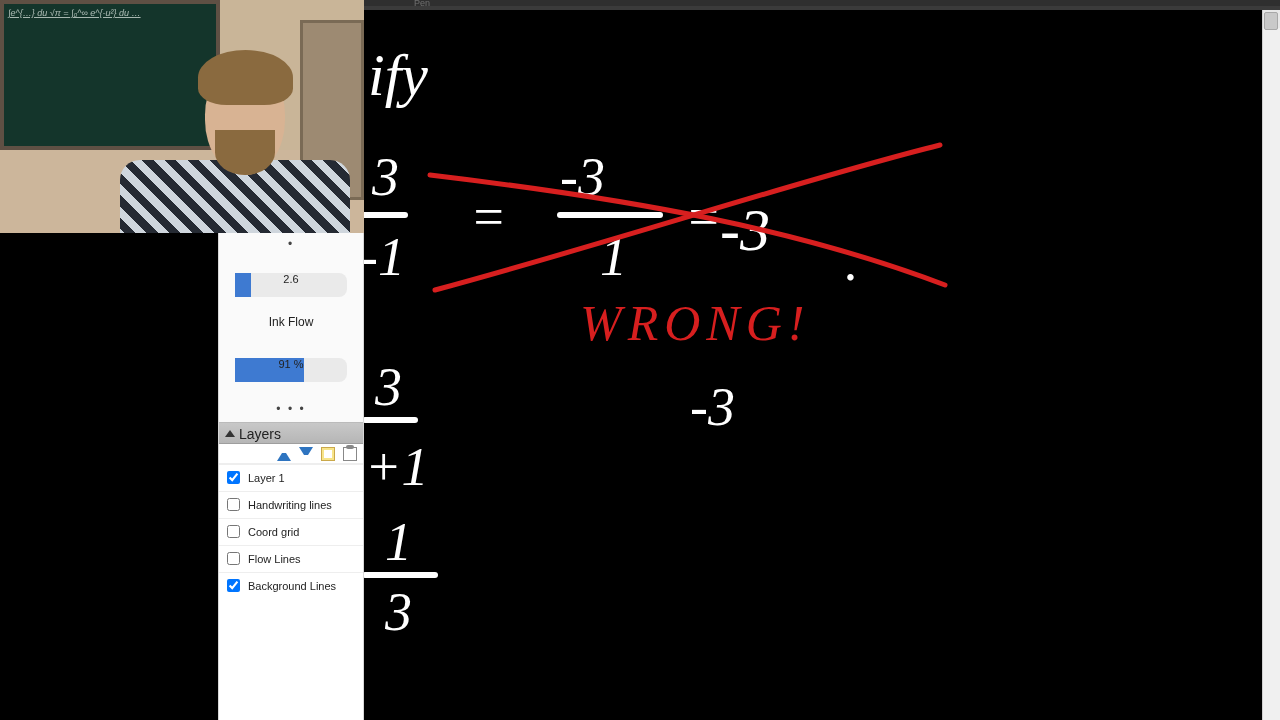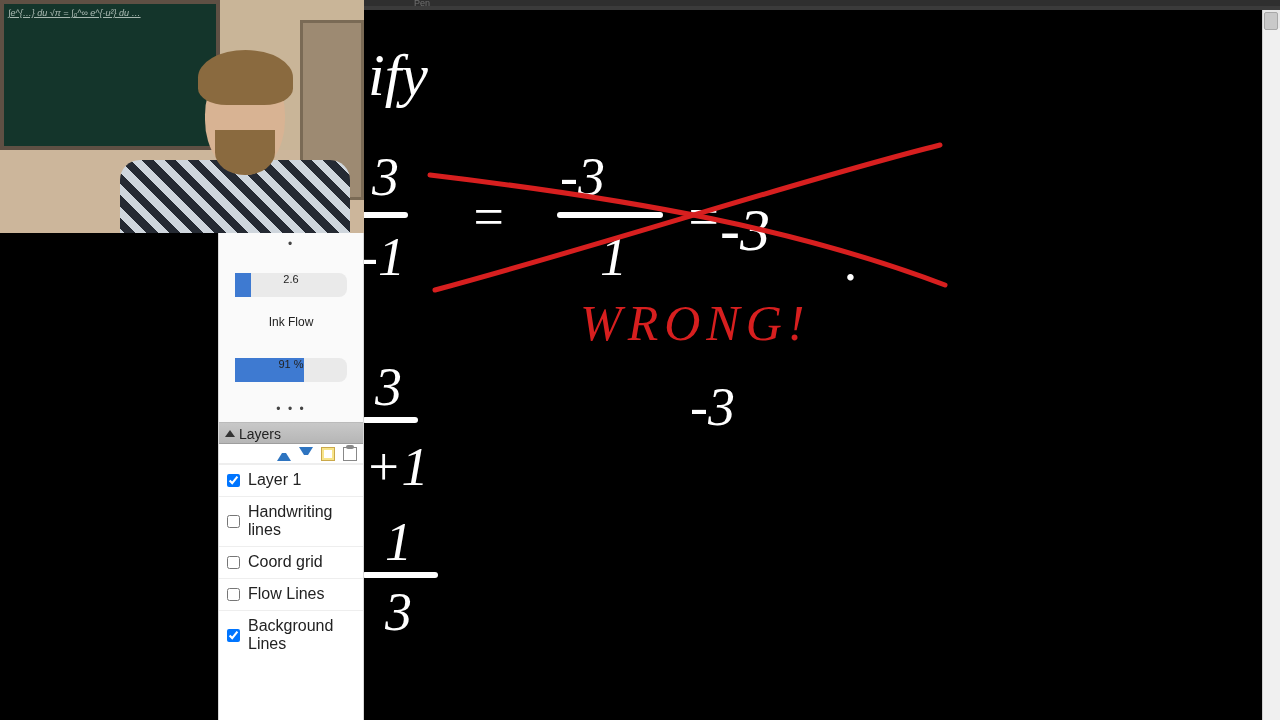--- a/index.html
+++ b/index.html
@@ -52,21 +52,21 @@
   .tool-row span { width:14px; height:14px; display:inline-block; }
   .ico-up   { width:0;height:0;border-left:5px solid transparent;border-right:5px solid transparent;border-bottom:8px solid #2e74c0; }
   .ico-down { width:0;height:0;border-left:5px solid transparent;border-right:5px solid transparent;border-top:8px solid #2e74c0; }
   .ico-new  { background:#fff; border:1px solid #caa84a; box-shadow:inset 0 0 0 2px #f7e48a; }
   .ico-paste{ background:#fff; border:1px solid #888; position:relative; }
   .ico-paste::after{content:"";position:absolute;left:2px;top:-3px;width:8px;height:4px;background:#888;border-radius:2px;}
 
   .layer-list { background:#fff; }
   .layer-item { display:flex; align-items:center; gap:8px; padding:6px 8px 7px 8px; border-top:1px solid #eee; }
   .layer-item input { width:13px; height:13px; }
-  .layer-item label { font-size:16px; color:#222; }
+  .layer-item label { font-size:11px; color:#222; }
   .panel-fill { height:170px; background:#fff; }
 
   
   .hw { position:absolute; pointer-events:none; }
   .white-stroke { stroke:#fff; stroke-width:6; stroke-linecap:round; fill:none; }
   .red-stroke   { stroke:#d71f1f; stroke-width:5; stroke-linecap:round; fill:none; }
   .hw text.w { fill:#fff; font: italic 54px "Comic Sans MS", "Segoe Script", cursive; }
   .hw text.wbig { fill:#fff; font: italic 60px "Comic Sans MS","Segoe Script",cursive; }
   .hw text.r { fill:#d71f1f; font: italic 50px "Comic Sans MS","Segoe Script",cursive; letter-spacing:6px; }
 </style>

